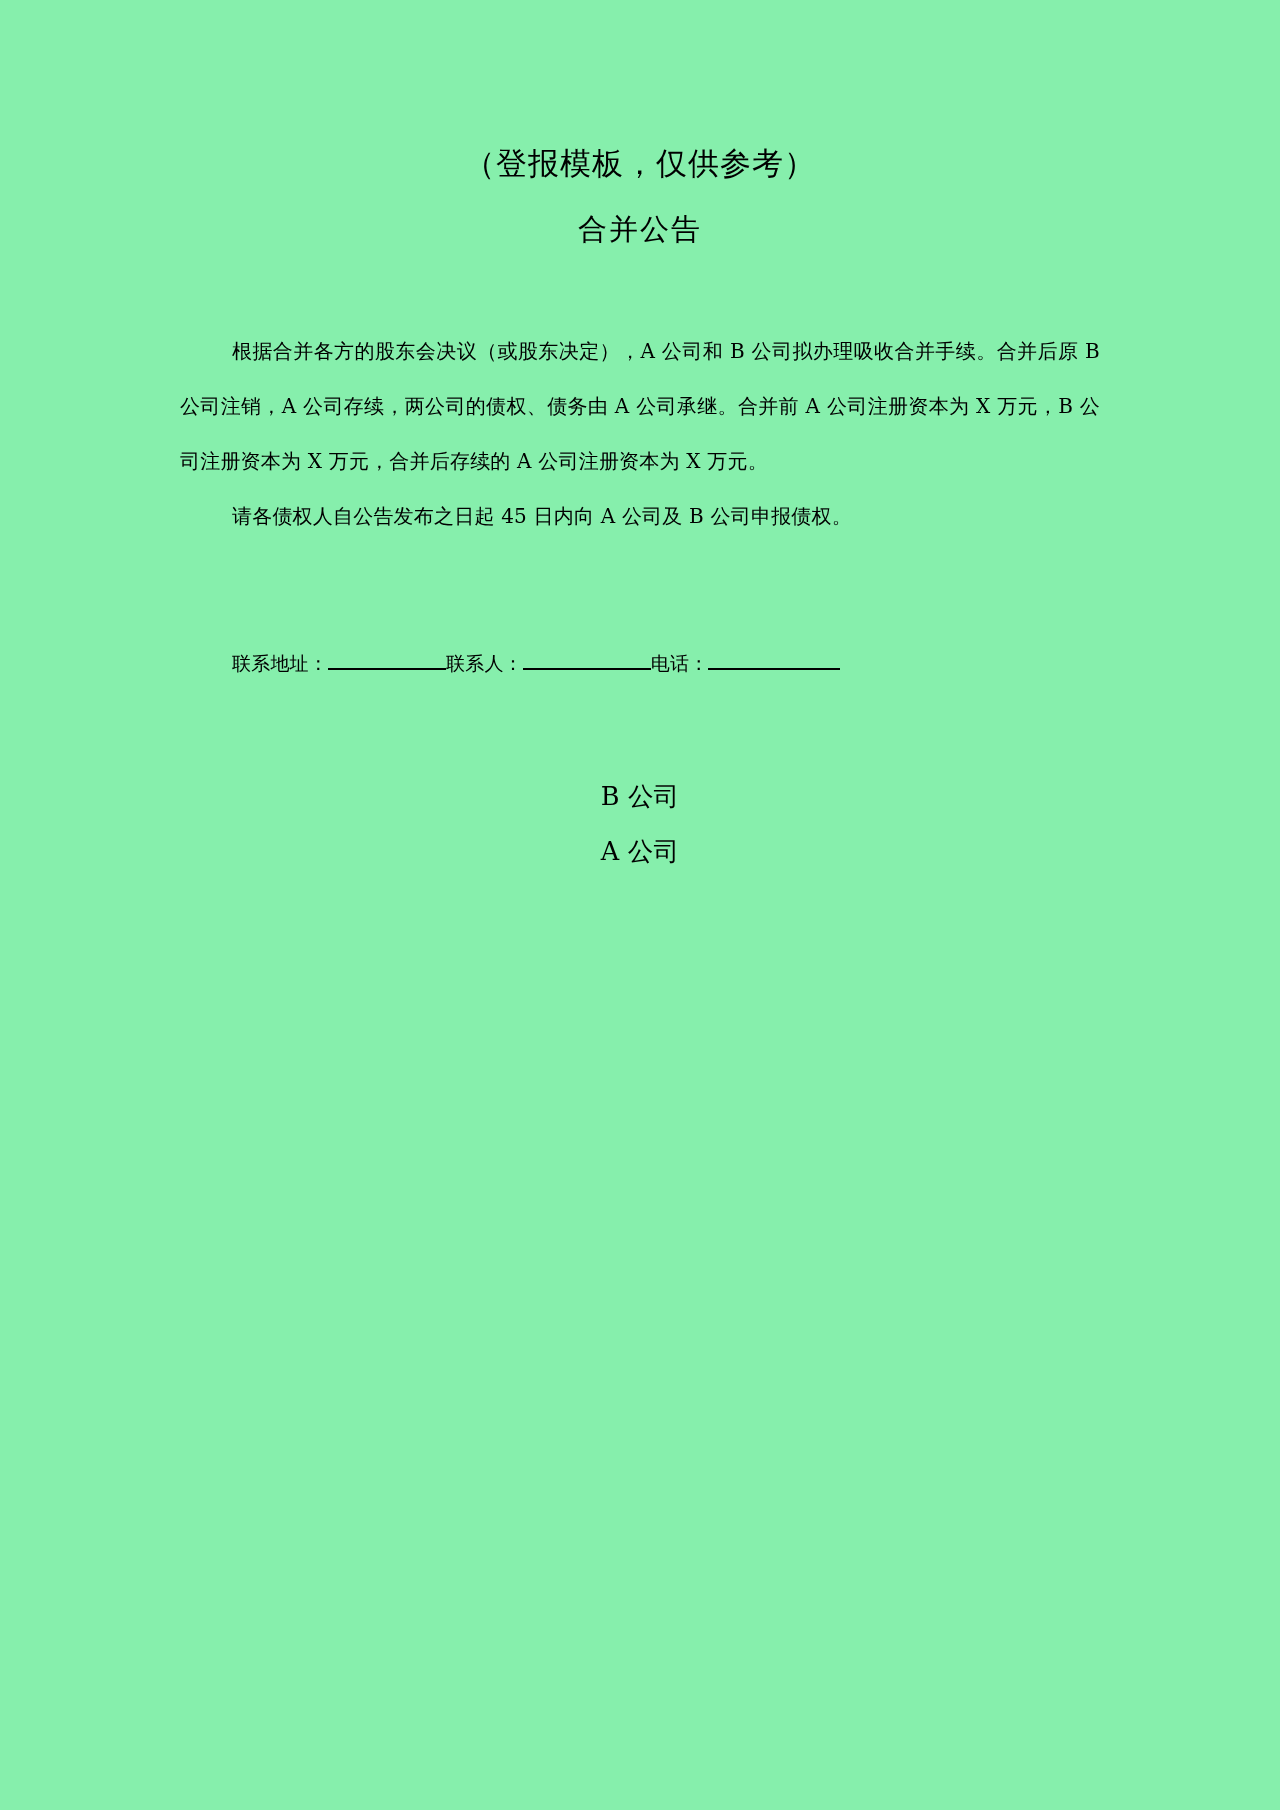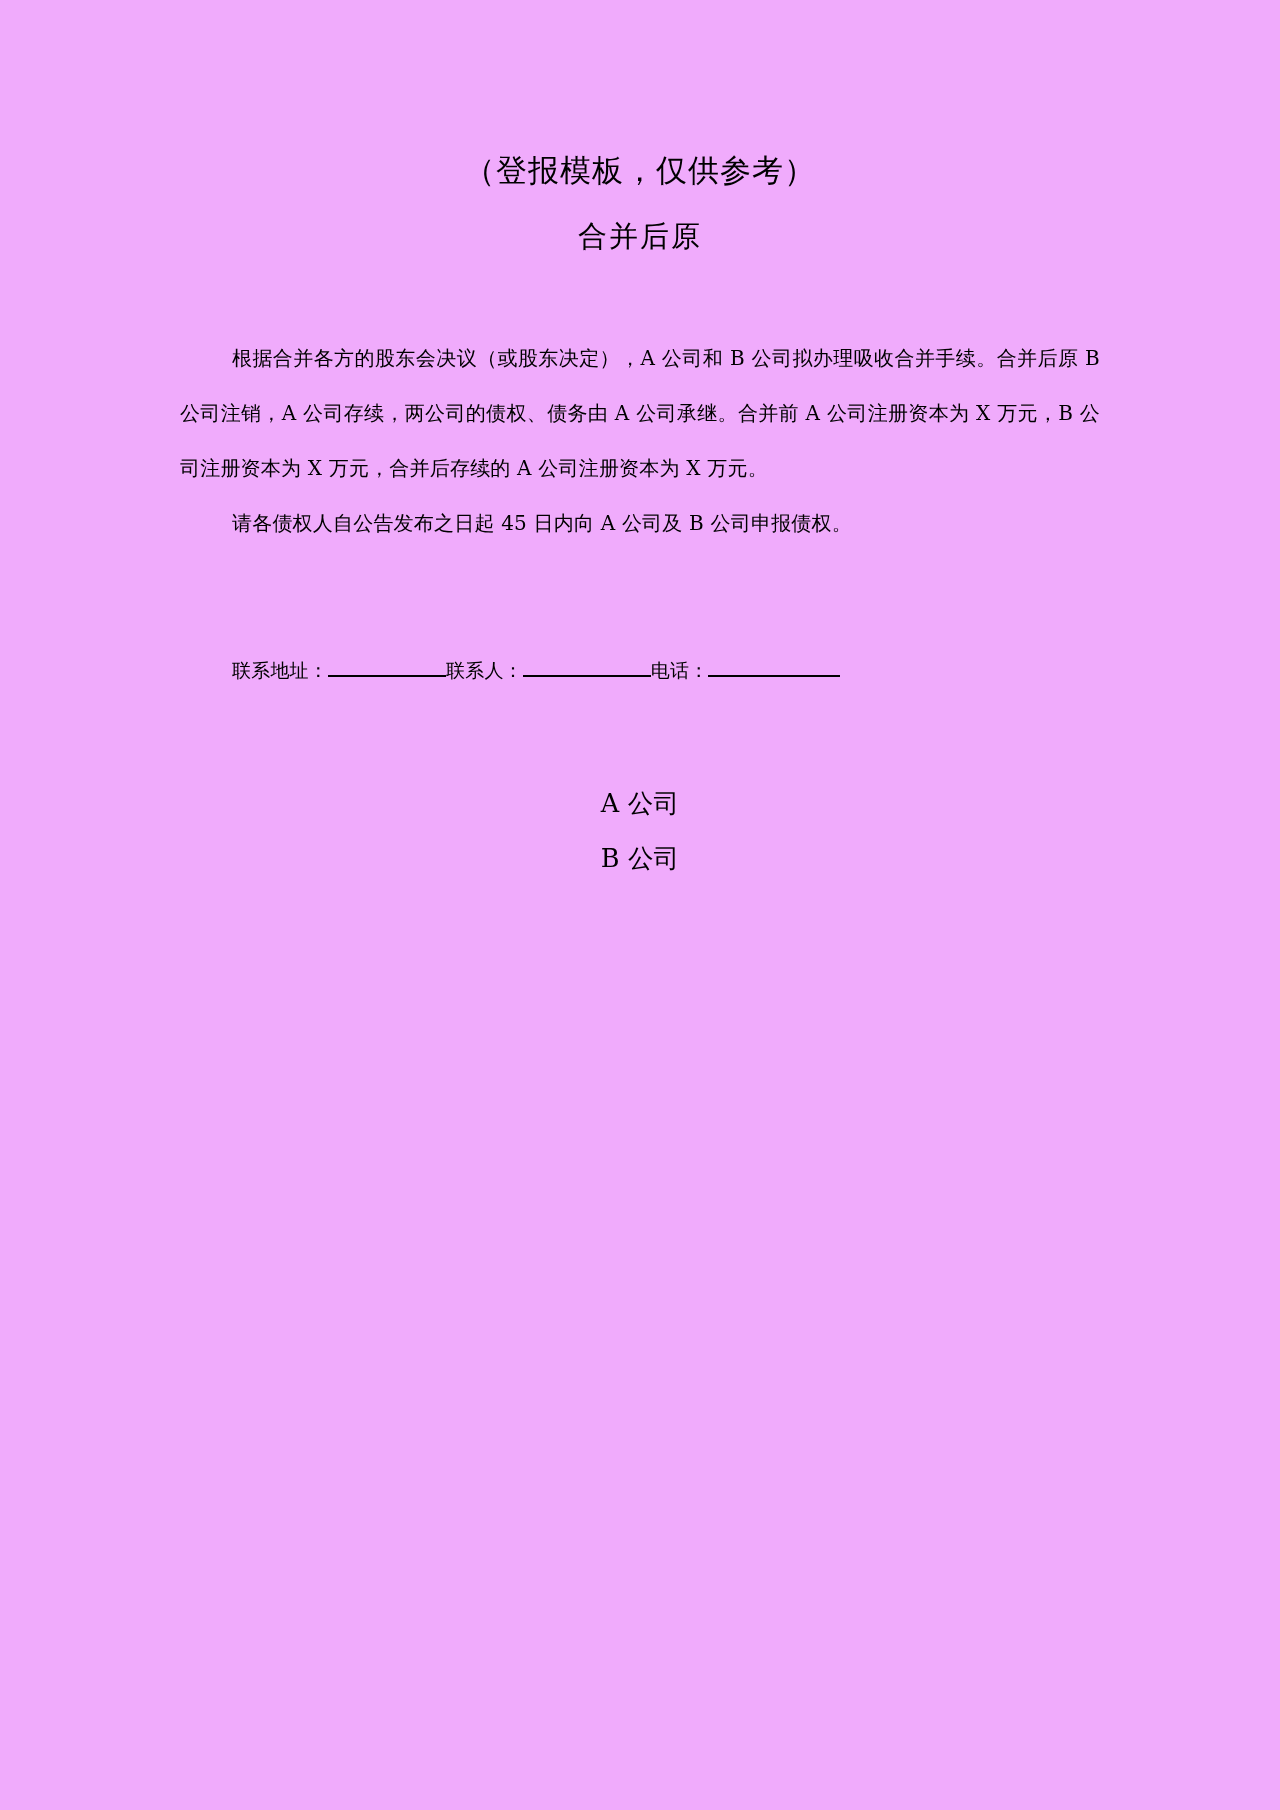--- a/index.html
+++ b/index.html
@@ -12,23 +12,23 @@
     height: 1810px;
     font-family: "DejaVu Serif", "Liberation Serif", serif;
     color: #000000;
     position: relative;
     overflow: hidden;
   }
   .page {
     position: relative;
     width: 1280px;
     height: 1810px;
-    background: #f0abfc;
+    background: #86efac;
     box-sizing: border-box;
-    padding: 7px 180px;
+    padding: 0 180px;
   }
   .spacer-top { height: 132px; }
 
   .title-note {
     text-align: center;
     font-size: 31px;
     line-height: 46px;
     letter-spacing: 1px;
     font-weight: 400;
     margin: 0;
@@ -104,30 +104,30 @@
 </style>
 </head>
 <body>
 
 <div class="page">
 
   <div class="spacer-top"></div>
 
   <div class="title-note">（登报模板，仅供参考）</div>
 
-  <div class="title-main">合并后原</div>
+  <div class="title-main">合并公告</div>
 
   <div class="body-block">
     <p class="para">根据合并各方的股东会决议（或股东决定），A 公司和 B 公司拟办理吸收合并手续。合并后原 B 公司注销，A 公司存续，两公司的债权、债务由 A 公司承继。合并前 A 公司注册资本为 X 万元，B 公司注册资本为 X 万元，合并后存续的 A 公司注册资本为 X 万元。</p>
     <p class="para">请各债权人自公告发布之日起 45 日内向 A 公司及 B 公司申报债权。</p>
   </div>
 
   <div class="contact-block">
     <span>联系地址：</span><span class="blank blank-a"></span><span>联系人：</span><span class="blank blank-b"></span><span>电话：</span><span class="blank blank-c"></span>
   </div>
 
   <div class="sign-block">
+    <span class="sign-line">B 公司</span>
     <span class="sign-line">A 公司</span>
-    <span class="sign-line">B 公司</span>
   </div>
 
 
 </div>
 
 </body></html>

